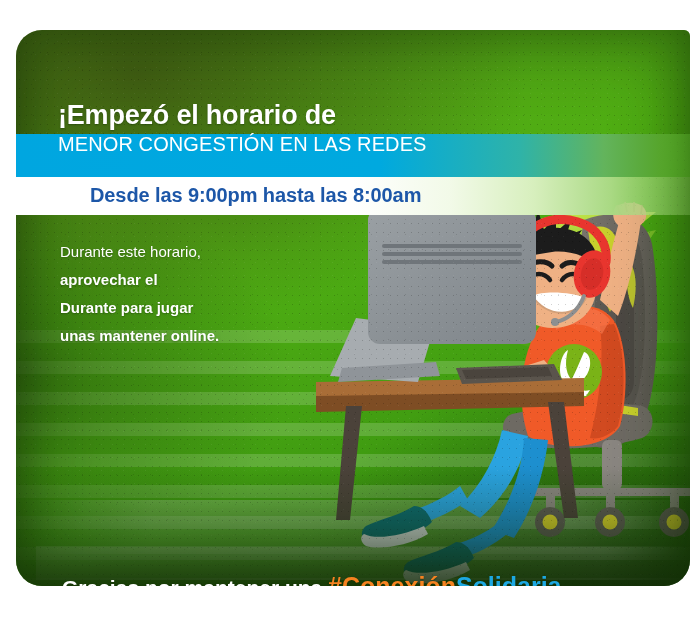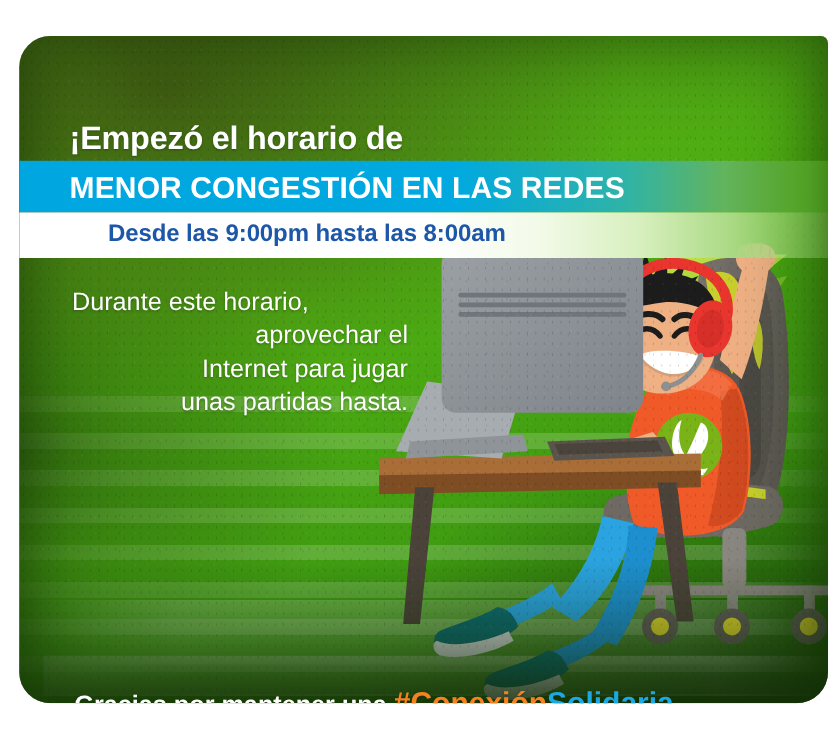--- a/index.html
+++ b/index.html
@@ -76,38 +76,38 @@
   }
 
   
   .h-line1{
     position:absolute;left:42px;top:70px;
     font-size:27px;font-weight:bold;color:#ffffff;letter-spacing:-.2px;
     text-shadow:0 1px 2px rgba(20,50,8,.45);
     white-space:nowrap;
   }
   .h-line2{
-    position:absolute;left:42px;top:113px;
-    font-size:25px;font-weight:bold;color:#ffffff;letter-spacing:.1px;
+    position:absolute;left:42px;top:103px;
+    font-size:20px;font-weight:normal;color:#ffffff;letter-spacing:.1px;
     white-space:nowrap;
   }
   .h-line3{
     position:absolute;left:42px;top:154px;
     font-size:20px;font-weight:bold;color:#1d57a8;letter-spacing:-.1px;
     white-space:nowrap;
     margin-left:32px;
   }
 
   
   .body-copy{
     position:absolute;left:44px;top:208px;width:280px;
-    font-size:21px;line-height:28px;color:#ffffff;
+    font-size:15px;line-height:28px;color:#ffffff;
     text-shadow:0 1px 2px rgba(24,52,10,.40);
   }
-  .body-copy .b{font-weight:normal;text-align:right;}
+  .body-copy .b{font-weight:bold;}
 
   
   .footer{
     position:absolute;left:46px;top:542px;
     font-size:21px;font-weight:bold;color:#ffffff;white-space:nowrap;
     text-shadow:0 1px 2px rgba(18,42,6,.5);
   }
   .footer .tag-a{color:#f58220;font-size:25px;}
   .footer .tag-b{color:#1ca8e2;font-size:25px;}
 
@@ -272,22 +272,22 @@
     <div class="blue-bar"></div>
     <div class="white-bar"></div>
 
     <div class="h-line1">¡Empezó el horario de</div>
     <div class="h-line2">MENOR CONGESTIÓN EN LAS REDES</div>
     <div class="h-line3">Desde las 9:00pm hasta las 8:00am</div>
 
     <div class="body-copy">
       <div>Durante este horario,</div>
       <div class="b">aprovechar el</div>
-      <div class="b">Internet para jugar</div>
-      <div class="b">unas partidas hasta.</div>
+      <div class="b">Durante para jugar</div>
+      <div class="b">unas mantener online.</div>
     </div>
 
     <div class="footer">
       <span>Gracias por mantener una</span>
       <span class="tag-a">#Conexión</span><span class="tag-b">Solidaria</span>
     </div>
 
   </div>
 </div>
 

